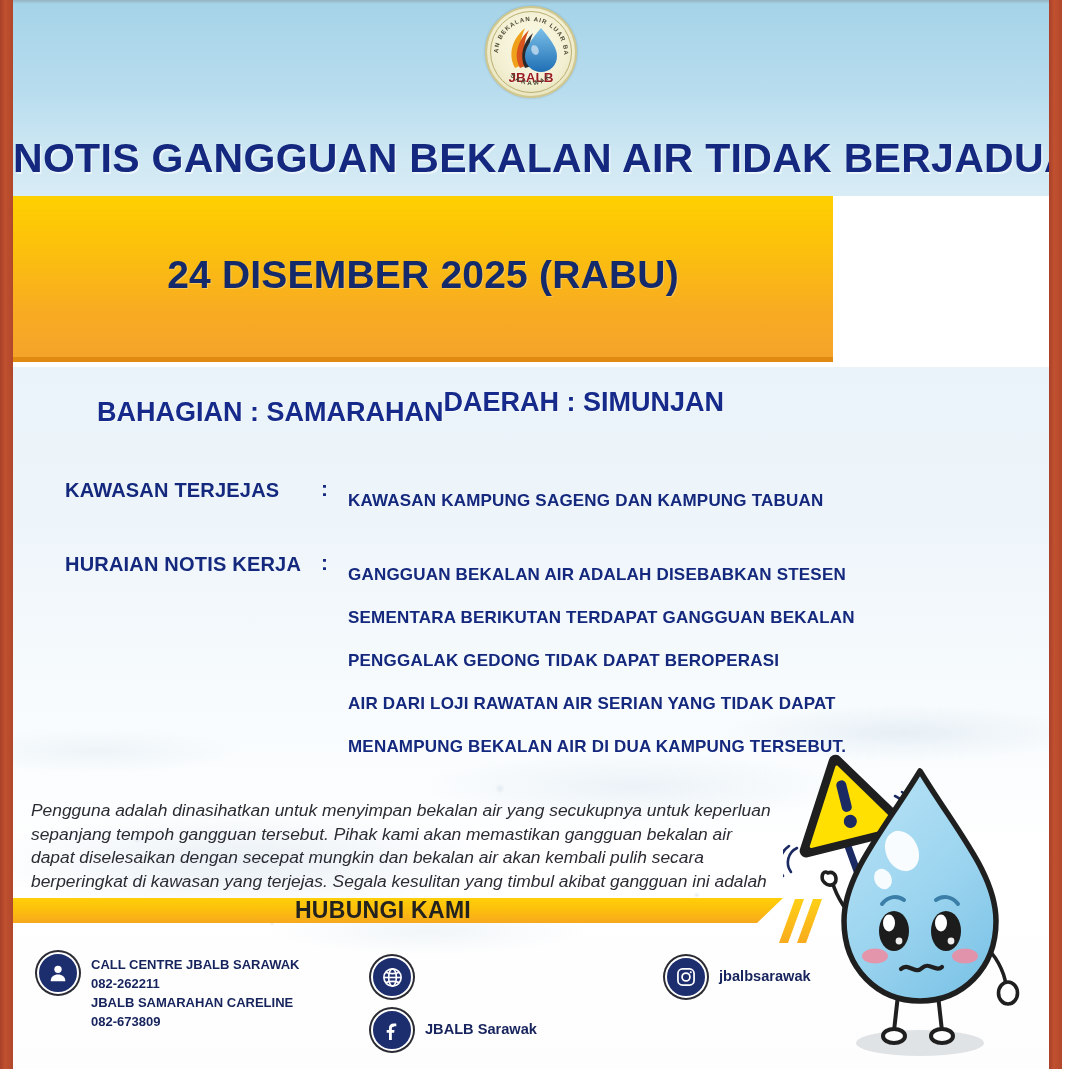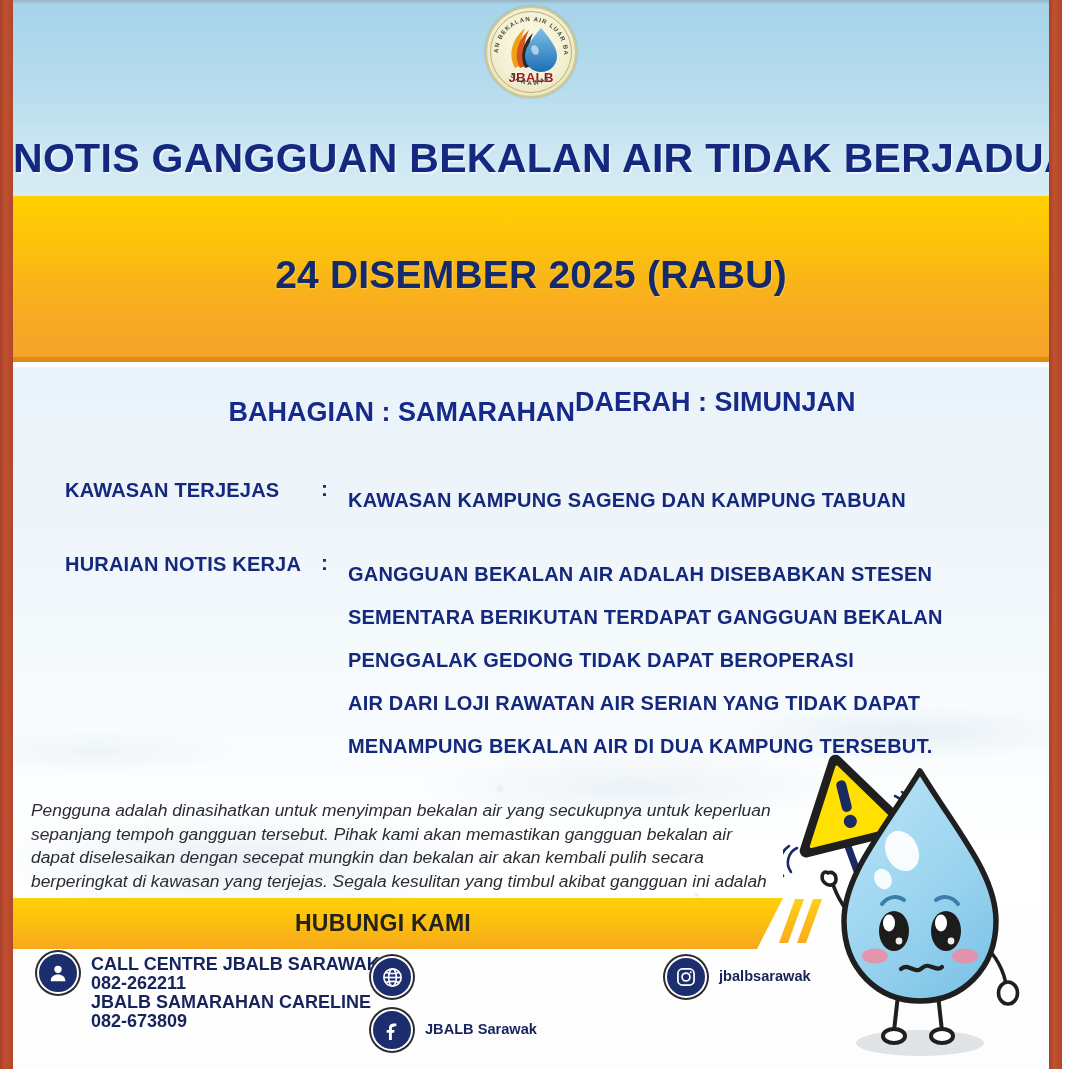--- a/index.html
+++ b/index.html
@@ -50,21 +50,21 @@
     border: 2px solid #cfc78e;
     box-shadow: 0 0 2px rgba(0,0,0,.25);
   }
   .seal-ring {
     position:absolute; left:5px; top:5px; right:5px; bottom:5px;
     border-radius:50%; border:1.5px solid #b9ae72;
   }
 
   
   .goldband {
-    position: absolute; left: 13px; top: 196px; width: 1036px; height: 166px;
+    position: absolute; left: 13px; top: 196px; width: 820px; height: 166px;
     background: linear-gradient(180deg,#ffd000 0%,#fcc20b 30%,#f8ab22 72%,#f5a42a 100%);
     border-bottom: 5px solid #e08a12;
     display:flex; flex-direction:column; align-items:center; justify-content:center;
     overflow:hidden;
   }
   .goldband .line {
     color:#152a6b; font-weight:bold; letter-spacing:.2px;
     text-shadow: 1px 1px 0 rgba(255,255,255,.25);
     white-space: nowrap;
   }
@@ -107,21 +107,21 @@
       radial-gradient(circle 3px at 25% 70%, rgba(150,180,205,.7), rgba(255,255,255,0)),
       radial-gradient(circle 5px at 47% 22%, rgba(150,180,205,.6), rgba(255,255,255,0)),
       radial-gradient(circle 3px at 66% 60%, rgba(150,180,205,.7), rgba(255,255,255,0)),
       radial-gradient(circle 4px at 80% 34%, rgba(150,180,205,.6), rgba(255,255,255,0)),
       radial-gradient(circle 3px at 90% 76%, rgba(150,180,205,.6), rgba(255,255,255,0)),
       radial-gradient(circle 4px at 35% 88%, rgba(150,180,205,.5), rgba(255,255,255,0));
   }
 
   .loc-row {
     position:absolute; left:0; right:0; top:30px;
-    display:flex; justify-content:center;
+    display:flex; justify-content:flex-start;
     padding: 0 62px 0 84px;
     z-index: 5;
   }
   .loc-item {
     font-size: 27px; font-weight: bold; color:#152a8a;
     text-shadow: 1px 1px 0 rgba(255,255,255,.6);
     white-space:nowrap;
   }
   .loc-item.daerah { margin-top:-10px; }
 
@@ -133,39 +133,39 @@
     position:absolute; left:52px; top:0;
     font-size: 20px; font-weight: bold; color:#14287d;
     letter-spacing:.2px; white-space:nowrap;
   }
   .field-colon {
     position:absolute; left:308px; top:-2px;
     font-size: 21px; font-weight: bold; color:#14287d;
   }
   .field-value {
     position:absolute; left:335px; top:0; right:40px;
-    font-size: 20px; font-weight: bold; color:#14287d;
+    font-size: 17px; font-weight: bold; color:#14287d;
     letter-spacing:.2px;
   }
   .field-value .vline { line-height: 43px; white-space:nowrap; }
 
   
   .advisory {
     position:absolute; left: 18px; top: 432px; width: 745px;
     font-family: "Liberation Sans", sans-serif;
     font-style: italic;
     font-size: 17.4px;
     line-height: 23.5px;
     color: #2b2b33;
     z-index: 6;
   }
 
   
   .contact-banner {
-    position:absolute; left: 0; top: 531px; width: 770px; height: 51px;
+    position:absolute; left: 0; top: 531px; width: 770px; height: 25px;
     z-index: 8;
   }
   .cb-bar {
     position:absolute; inset:0;
     background: linear-gradient(180deg,#ffcf08 0%,#fcc00c 45%,#f7a81e 100%);
     clip-path: polygon(0 0, 100% 0, calc(100% - 26px) 100%, 0 100%);
   }
   .cb-text {
     position:absolute; inset:0;
     display:flex; align-items:center; justify-content:center;
@@ -198,21 +198,21 @@
     border-radius:50%;
     background: #1d2e6e;
     border: 2.5px solid #ffffff;
     box-shadow: 0 0 0 2px #2b2b33;
     display:flex; align-items:center; justify-content:center;
   }
   .c-icon svg { display:block; }
 
   .c-text { padding-top: 3px; }
   .c-line {
-    font-size: 18px; font-weight: bold; color:#16235c;
+    font-size: 13px; font-weight: bold; color:#16235c;
     line-height: 19px; white-space:nowrap;
   }
   .c-line.single { padding-top: 8px; font-size: 14.6px; }
 
   
   .mascot { position:absolute; right: 10px; bottom: 2px; width: 300px; height: 320px; z-index: 7; }
   .warnsign { position:absolute; left: 783px; top: 752px; width: 135px; height: 150px; z-index: 7; }
 </style>
 </head>
 <body>

